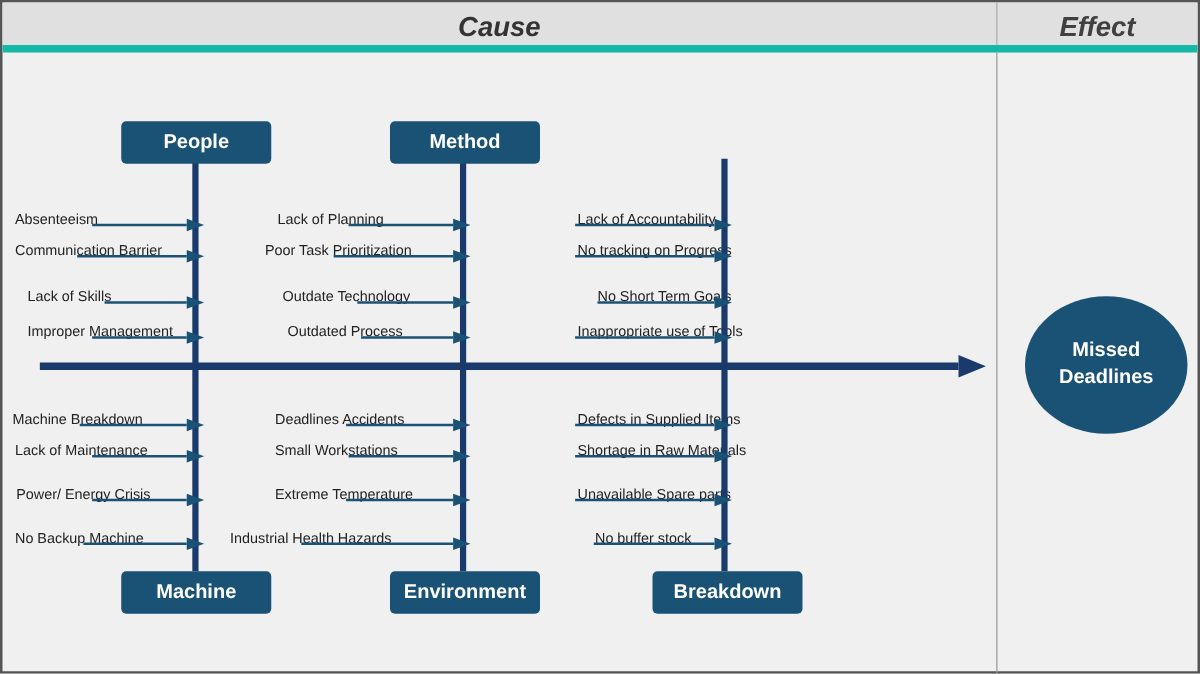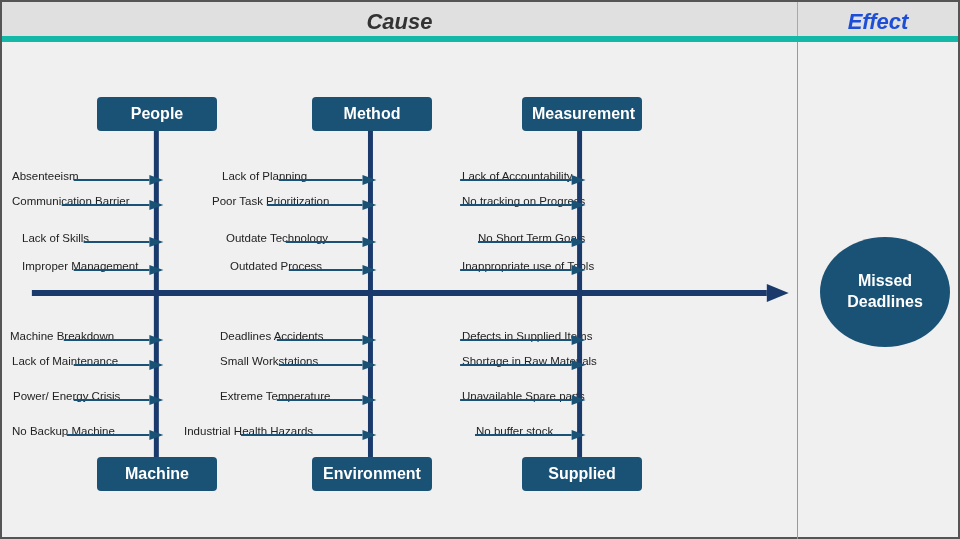--- a/index.html
+++ b/index.html
@@ -33,21 +33,21 @@
       color: #333;
       line-height: 40px;
       border-right: 1px solid #aaa;
     }
     .header-effect {
       width: 160px;
       text-align: center;
       font-size: 22px;
       font-weight: bold;
       font-style: italic;
-      color: #1d4ed8;
+      color: #404040;
       line-height: 40px;
     }
     .main-area {
       position: relative;
       width: 100%;
       height: 499px;
     }
     
     .vertical-divider {
       position: absolute;
@@ -200,24 +200,23 @@
 
       <line x1="460" y1="358" x2="572" y2="358" stroke="#1a5276" stroke-width="2"></line>
       <polygon points="572,353 586,358 572,363" fill="#1a5276"></polygon>
 
       <line x1="475" y1="393" x2="572" y2="393" stroke="#1a5276" stroke-width="2"></line>
       <polygon points="572,388 586,393 572,398" fill="#1a5276"></polygon>
     </svg>
 
     <div class="cat-box" style="left:95px; top:55px;">People</div>
     <div class="cat-box" style="left:310px; top:55px;">Method</div>
-    <div class="cat-box" style="left:520px; top:55px;">Measurement</div>
     <div class="cat-box" style="left:95px; top:415px;">Machine</div>
     <div class="cat-box" style="left:310px; top:415px;">Environment</div>
-    <div class="cat-box" style="left:520px; top:415px;">Supplied</div>
+    <div class="cat-box" style="left:520px; top:415px;">Breakdown</div>
 
     <div style="position:absolute;left:10px;top:128px;font-size:11.5px;color:#222;">Absenteeism</div>
     <div style="position:absolute;left:10px;top:153px;font-size:11.5px;color:#222;">Communication Barrier</div>
     <div style="position:absolute;left:20px;top:190px;font-size:11.5px;color:#222;">Lack of  Skills</div>
     <div style="position:absolute;left:20px;top:218px;font-size:11.5px;color:#222;">Improper Management</div>
 
     <div style="position:absolute;left:220px;top:128px;font-size:11.5px;color:#222;">Lack of Planning</div>
     <div style="position:absolute;left:210px;top:153px;font-size:11.5px;color:#222;">Poor Task Prioritization</div>
     <div style="position:absolute;left:224px;top:190px;font-size:11.5px;color:#222;">Outdate Technology</div>
     <div style="position:absolute;left:228px;top:218px;font-size:11.5px;color:#222;">Outdated Process</div>

